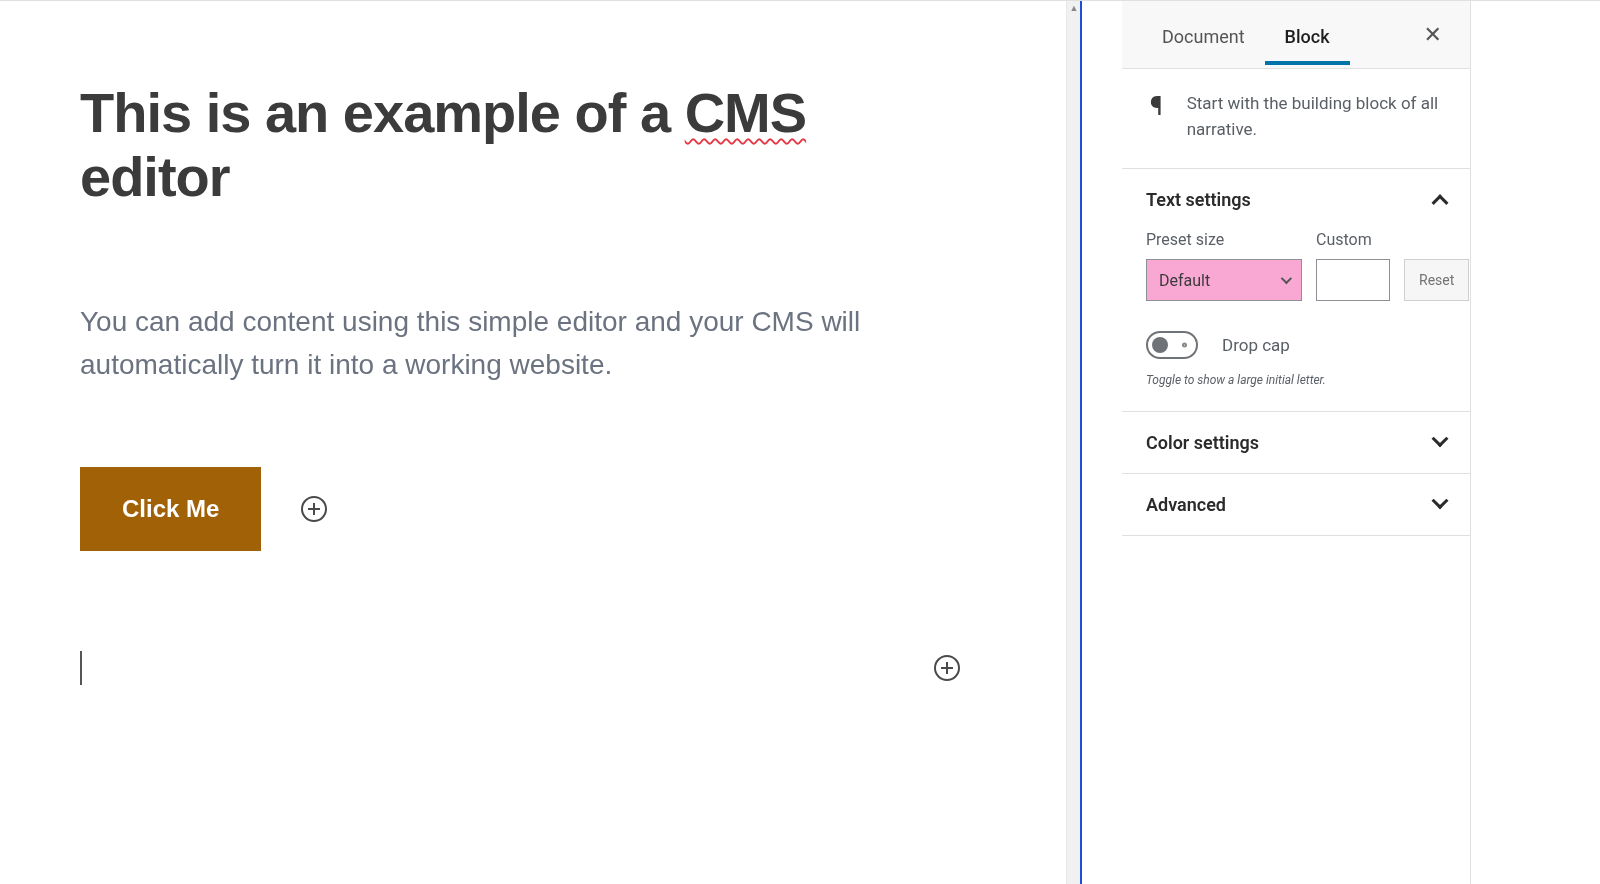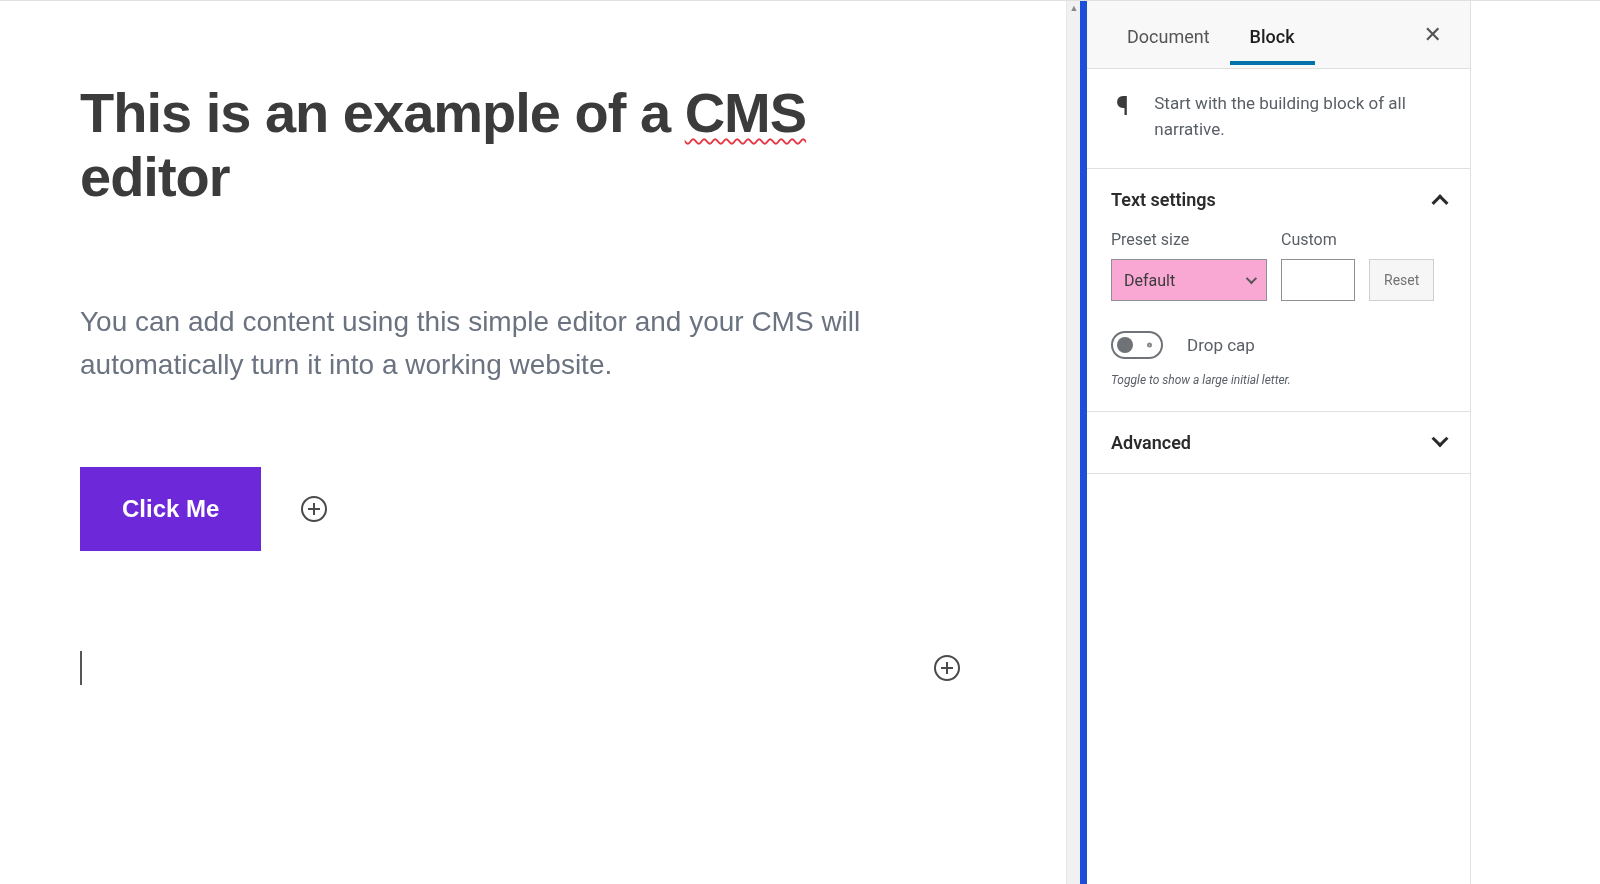--- a/index.html
+++ b/index.html
@@ -71,21 +71,21 @@
       font-weight: 400;
       font-family: "Segoe UI", Arial, sans-serif;
     }
     .btn-row {
       margin-top: 80px;
       display: flex;
       align-items: center;
       gap: 40px;
     }
     .primary-btn {
-      background: #6d28d9;
+      background: #a16207;
       color: #fff;
       font-size: 24px;
       font-weight: 700;
       border: none;
       padding: 28px 42px;
       cursor: pointer;
       font-family: "Segoe UI", Arial, sans-serif;
     }
     .add-block-icon {
       width: 26px;
@@ -114,25 +114,26 @@
       max-width: 900px;
     }
     .cursor-line {
       width: 2px;
       height: 34px;
       background: #555;
     }
     
     .sidebar {
       width: 390px;
-      border-left: 7px solid #1d4ed8;
+      border-left: 2px solid #1d4ed8;
       display: flex;
       flex-direction: column;
       background: #fff;
       min-height: 100%;
+      padding-left: 40px;
     }
     .sidebar-tabs {
       display: flex;
       align-items: center;
       height: 68px;
       padding: 0 20px;
       border-bottom: 1px solid #e0e0e0;
       background: #f8f8f8;
       position: relative;
     }
@@ -386,20 +387,26 @@
           <div class="toggle">
             <span class="toggle-knob"></span>
             <span class="toggle-dot"></span>
           </div>
           <span class="dropcap-label">Drop cap</span>
         </div>
         <div class="dropcap-help">Toggle to show a large initial letter.</div>
       </div>
     </section>
 
+    <section class="panel">
+      <button class="panel-header">
+        <span>Color settings</span>
+        <span class="chevron down"></span>
+      </button>
+    </section>
 
     <section class="panel">
       <button class="panel-header">
         <span>Advanced</span>
         <span class="chevron down"></span>
       </button>
     </section>
   </aside>
 
   <div class="outer-right-gap"></div>

